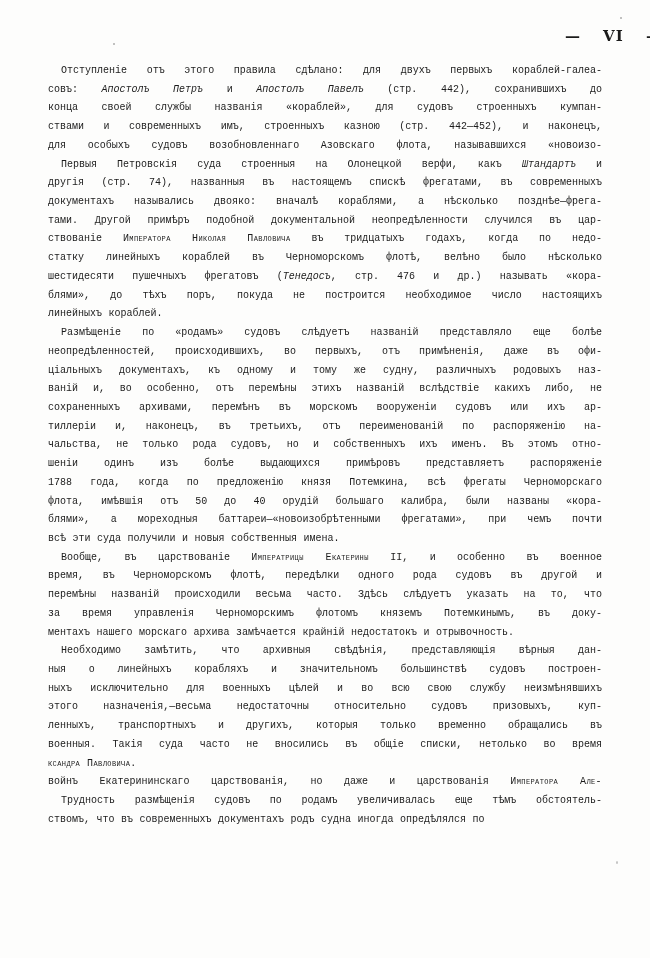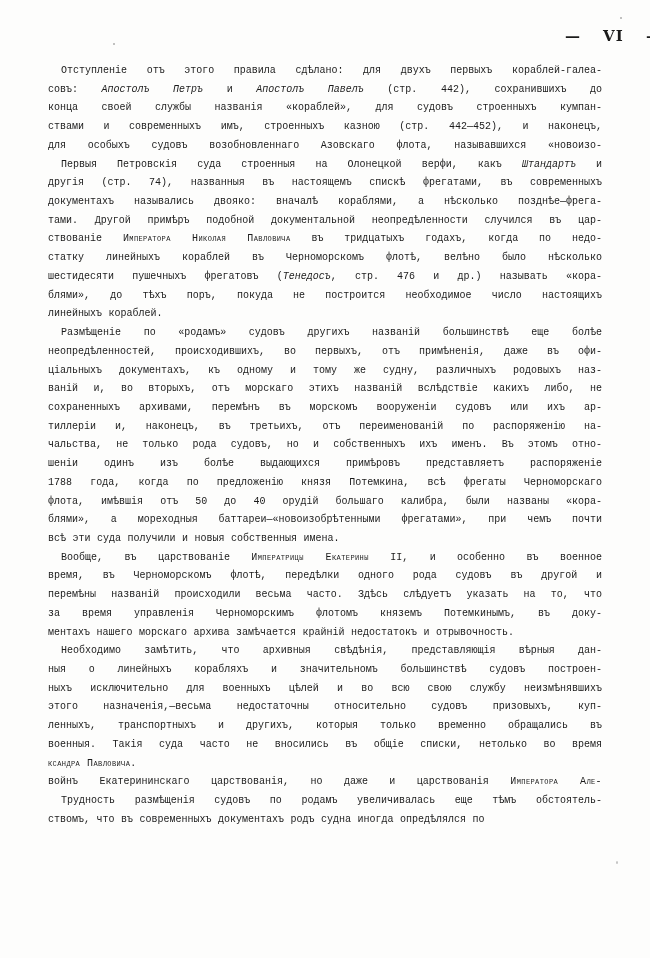--- a/index.html
+++ b/index.html
@@ -80,24 +80,24 @@
       <div class="line"><span>для особыхъ судовъ возобновленнаго Азовскаго флота, называвшихся «новоизо-</span></div>
       <div class="line indent"><span>Первыя Петровскія суда строенныя на Олонецкой верфи, какъ </span><span class="it">Штандартъ</span><span> и</span></div>
       <div class="line"><span>другія (стр. 74), названныя въ настоящемъ спискѣ фрегатами, въ современныхъ</span></div>
       <div class="line"><span>документахъ назывались двояко: вначалѣ кораблями, а нѣсколько позднѣе—фрега-</span></div>
       <div class="line"><span>тами. Другой примѣръ подобной документальной неопредѣленности случился въ цар-</span></div>
       <div class="line"><span>ствованіе </span><span class="sc">Императора Николая Павловича</span><span> въ тридцатыхъ годахъ, когда по недо-</span></div>
       <div class="line"><span>статку линейныхъ кораблей въ Черноморскомъ флотѣ, велѣно было нѣсколько</span></div>
       <div class="line"><span>шестидесяти пушечныхъ фрегатовъ (</span><span class="it">Тенедосъ</span><span>, стр. 476 и др.) называть «кора-</span></div>
       <div class="line"><span>блями», до тѣхъ поръ, покуда не построится необходимое число настоящихъ</span></div>
       <div class="line end"><span>линейныхъ кораблей.</span></div>
-      <div class="line indent"><span>Размѣщеніе по «родамъ» судовъ другихъ названій большинствѣ еще болѣе</span></div>
+      <div class="line indent"><span>Размѣщеніе по «родамъ» судовъ слѣдуетъ названій представляло еще болѣе</span></div>
       <div class="line"><span>неопредѣленностей, происходившихъ, во первыхъ, отъ примѣненія, даже въ офи-</span></div>
       <div class="line"><span>ціальныхъ документахъ, къ одному и тому же судну, различныхъ родовыхъ наз-</span></div>
-      <div class="line"><span>ваній и, во вторыхъ, отъ морскаго этихъ названій вслѣдствіе какихъ либо, не</span></div>
+      <div class="line"><span>ваній и, во особенно, отъ перемѣны этихъ названій вслѣдствіе какихъ либо, не</span></div>
       <div class="line"><span>сохраненныхъ архивами, перемѣнъ въ морскомъ вооруженіи судовъ или ихъ ар-</span></div>
       <div class="line"><span>тиллеріи и, наконецъ, въ третьихъ, отъ переименованій по распоряженію на-</span></div>
       <div class="line"><span>чальства, не только рода судовъ, но и собственныхъ ихъ именъ. Въ этомъ отно-</span></div>
       <div class="line"><span>шеніи одинъ изъ болѣе выдающихся примѣровъ представляетъ распоряженіе</span></div>
       <div class="line"><span>1788 года, когда по предложенію князя Потемкина, всѣ фрегаты Черноморскаго</span></div>
       <div class="line"><span>флота, имѣвшія отъ 50 до 40 орудій большаго калибра, были названы «кора-</span></div>
       <div class="line"><span>блями», а мореходныя баттареи—«новоизобрѣтенными фрегатами», при чемъ почти</span></div>
       <div class="line end"><span>всѣ эти суда получили и новыя собственныя имена.</span></div>
       <div class="line indent"><span>Вообще, въ царствованіе </span><span class="sc">Императрицы Екатерины</span><span> II, и особенно въ военное</span></div>
       <div class="line"><span>время, въ Черноморскомъ флотѣ, передѣлки одного рода судовъ въ другой и</span></div>

